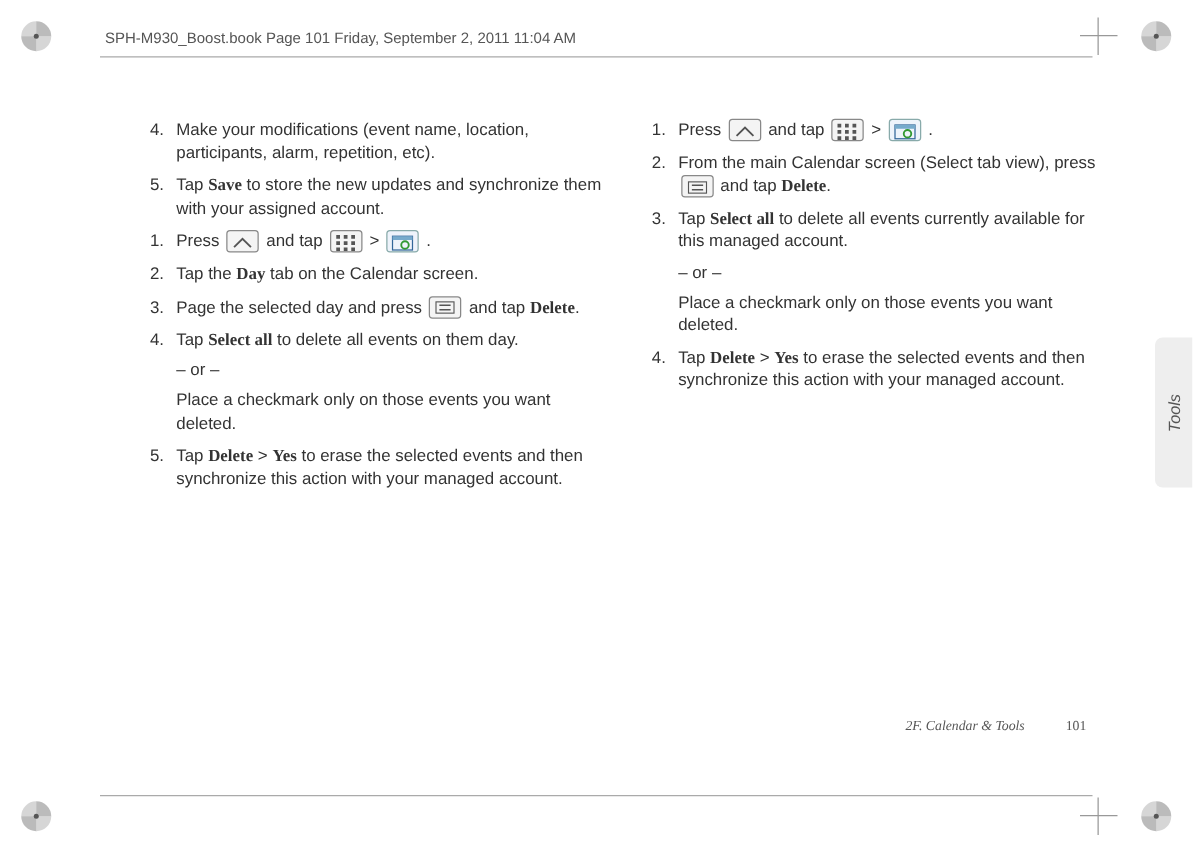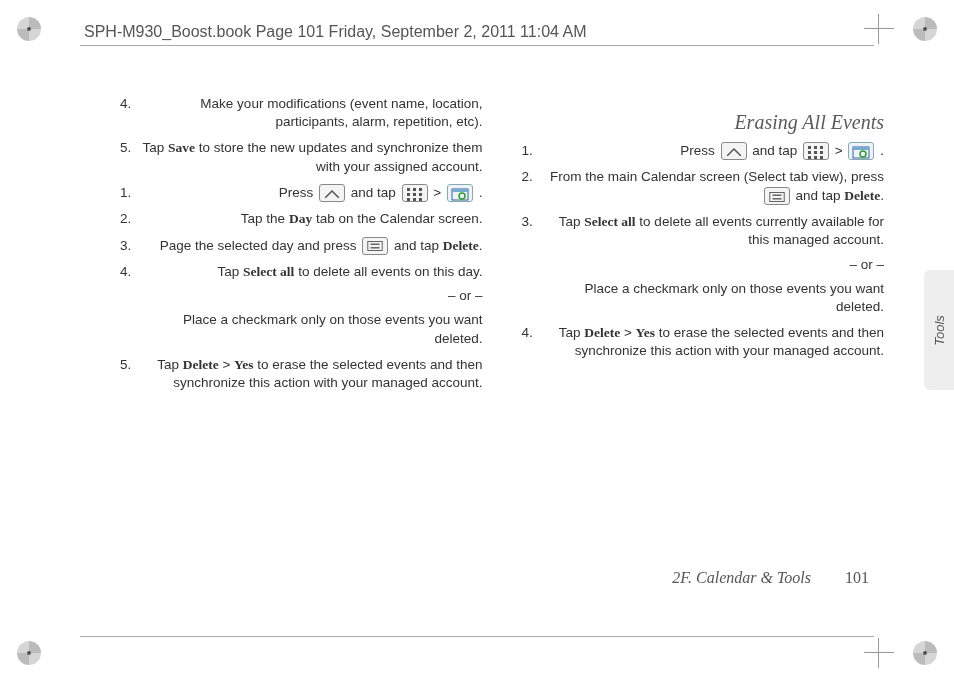--- a/index.html
+++ b/index.html
@@ -35,21 +35,21 @@
   .crossmark.bot { bottom: 14px; right: 60px; }
   .ruleline {
     position: absolute;
     background: #aaa;
   }
   .ruleline.top { top: 45px; left: 80px; right: 80px; height: 1px; }
   .ruleline.bot { bottom: 45px; left: 80px; right: 80px; height: 1px; }
   .header-strip {
     position: absolute;
     top: 23px; left: 80px;
-    font-size: 16px;
+    font-size: 12px;
     color: #555;
     background: #fff;
     padding: 0 4px;
   }
   
   .side-tab {
     position: absolute;
     right: 0; top: 270px;
     width: 30px; height: 120px;
     background: #eee;
@@ -66,21 +66,20 @@
   }
   
   .page {
     position: absolute;
     top: 95px;
     left: 115px;
     right: 70px;
     bottom: 80px;
     display: flex;
     gap: 34px;
-    text-align: right;
   }
   .col {
     flex: 1;
     font-size: 13.5px;
     line-height: 1.35;
   }
   .col h2 {
     font-family: Georgia, 'Times New Roman', serif;
     font-style: italic;
     font-weight: normal;
@@ -106,21 +105,21 @@
     text-align: center;
   }
   .iconbox svg { width: 18px; height: 14px; vertical-align: middle; }
   .iconbox.cal { background: #eef3fb; border-color: #8aa; }
   .footer {
     position: absolute;
     right: 85px;
     bottom: 95px;
     font-style: italic;
     font-family: Georgia, serif;
-    font-size: 16px;
+    font-size: 11px;
     color: #555;
   }
   .footer .pnum { font-style: normal; margin-left: 30px; }
 </style>
 </head>
 <body>
 
 <div class="corner tl">
   <svg viewBox="0 0 30 30">
       <g fill="#777">
@@ -220,32 +219,31 @@
       <li>
         <span>Page the selected day and press </span>
         <span class="iconbox"><svg viewBox="0 0 20 14">
               <rect x="2" y="2" width="16" height="10" fill="none" stroke="#555"></rect>
               <line x1="5" y1="5" x2="15" y2="5" stroke="#555" stroke-width="1.5"></line>
               <line x1="5" y1="9" x2="15" y2="9" stroke="#555" stroke-width="1.5"></line>
             </svg></span>
         <span> and tap </span><span class="b">Delete</span><span>.</span>
       </li>
       <li>
-        <span>Tap </span><span class="b">Select all</span><span> to delete all events on this day.</span>
+        <span>Tap </span><span class="b">Select all</span><span> to delete all events on them day.</span>
         <div class="sub">– or –</div>
         <div class="sub">Place a checkmark only on those events you want deleted.</div>
       </li>
       <li>
         <span>Tap </span><span class="b">Delete</span><span> &gt; </span><span class="b">Yes</span><span> to erase the selected events and then synchronize this action with your managed account.</span>
       </li>
     </ol>
   </div>
 
   <div class="col">
-    <h2>Erasing All Events</h2>
     <ol class="resume">
       <li>
         <span>Press </span>
         <span class="iconbox"><svg viewBox="0 0 24 14">
               <path d="M3 12 L12 3 L21 12" fill="none" stroke="#555" stroke-width="2"></path>
             </svg></span>
         <span> and tap </span>
         <span class="iconbox"><svg viewBox="0 0 18 14">
               <g fill="#555">
                 <rect x="1" y="1" width="3" height="3"></rect>

